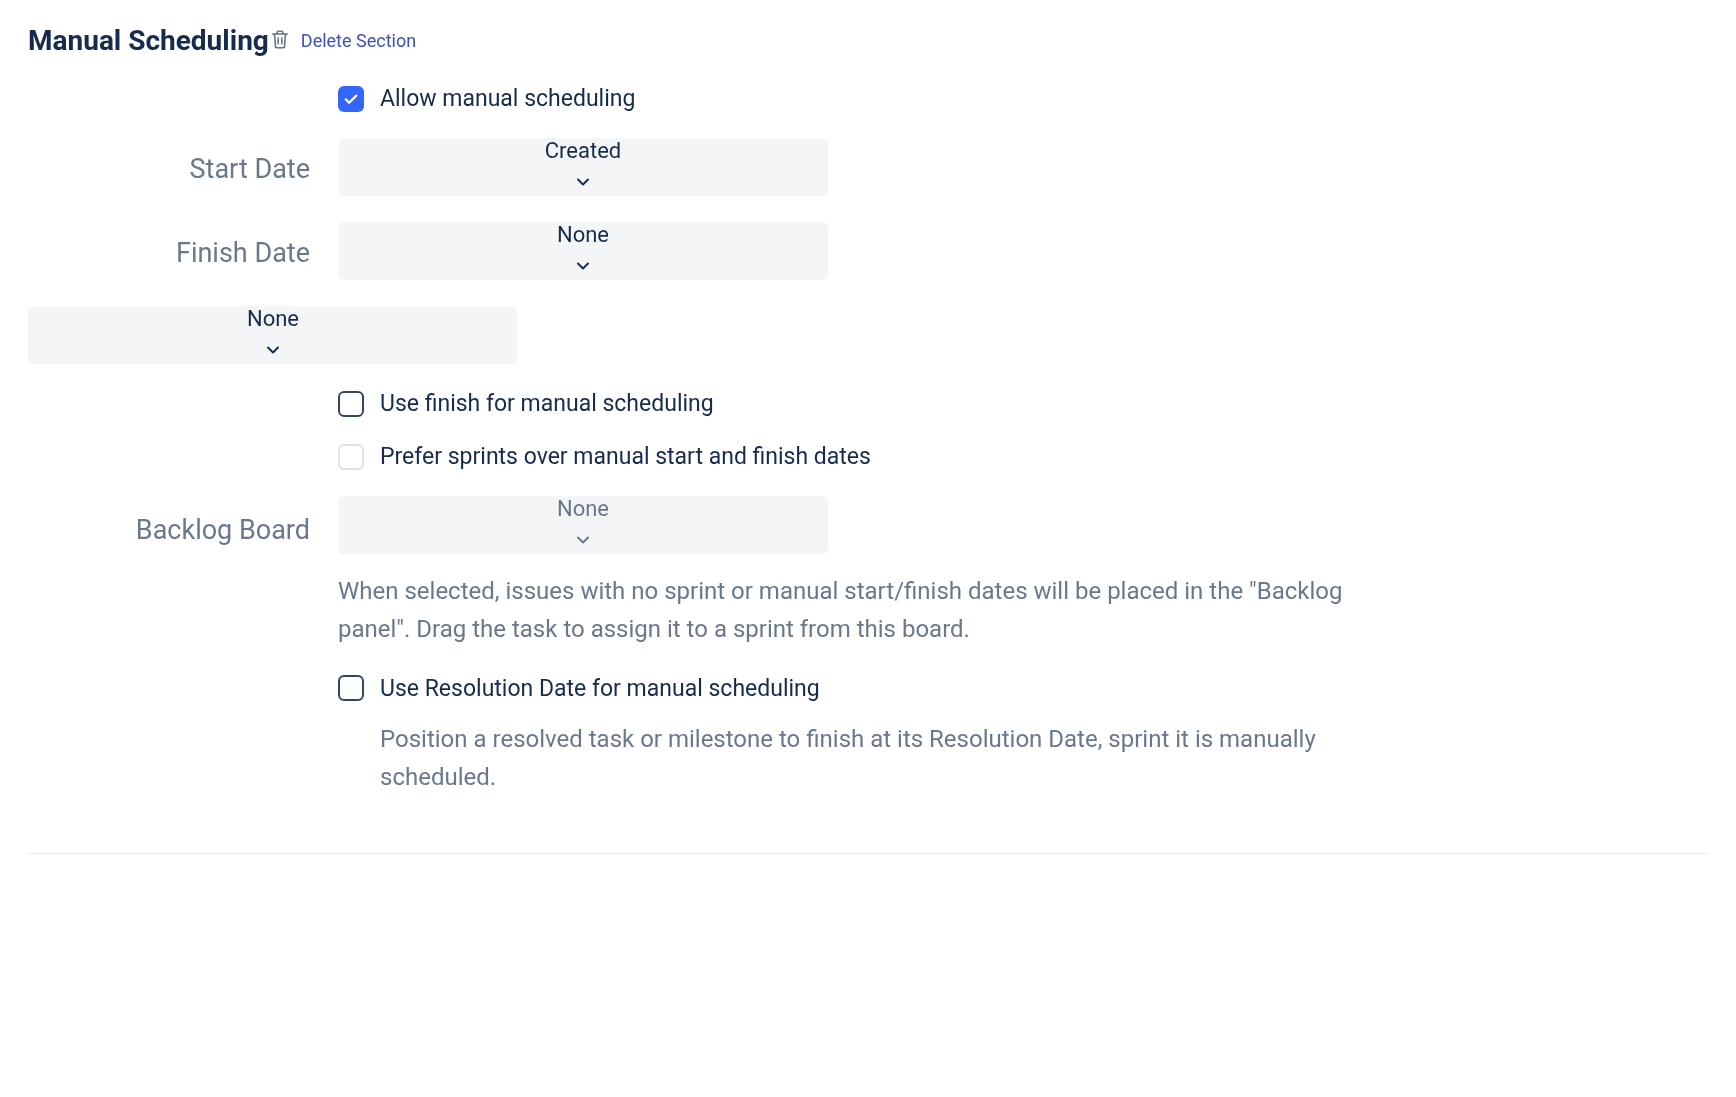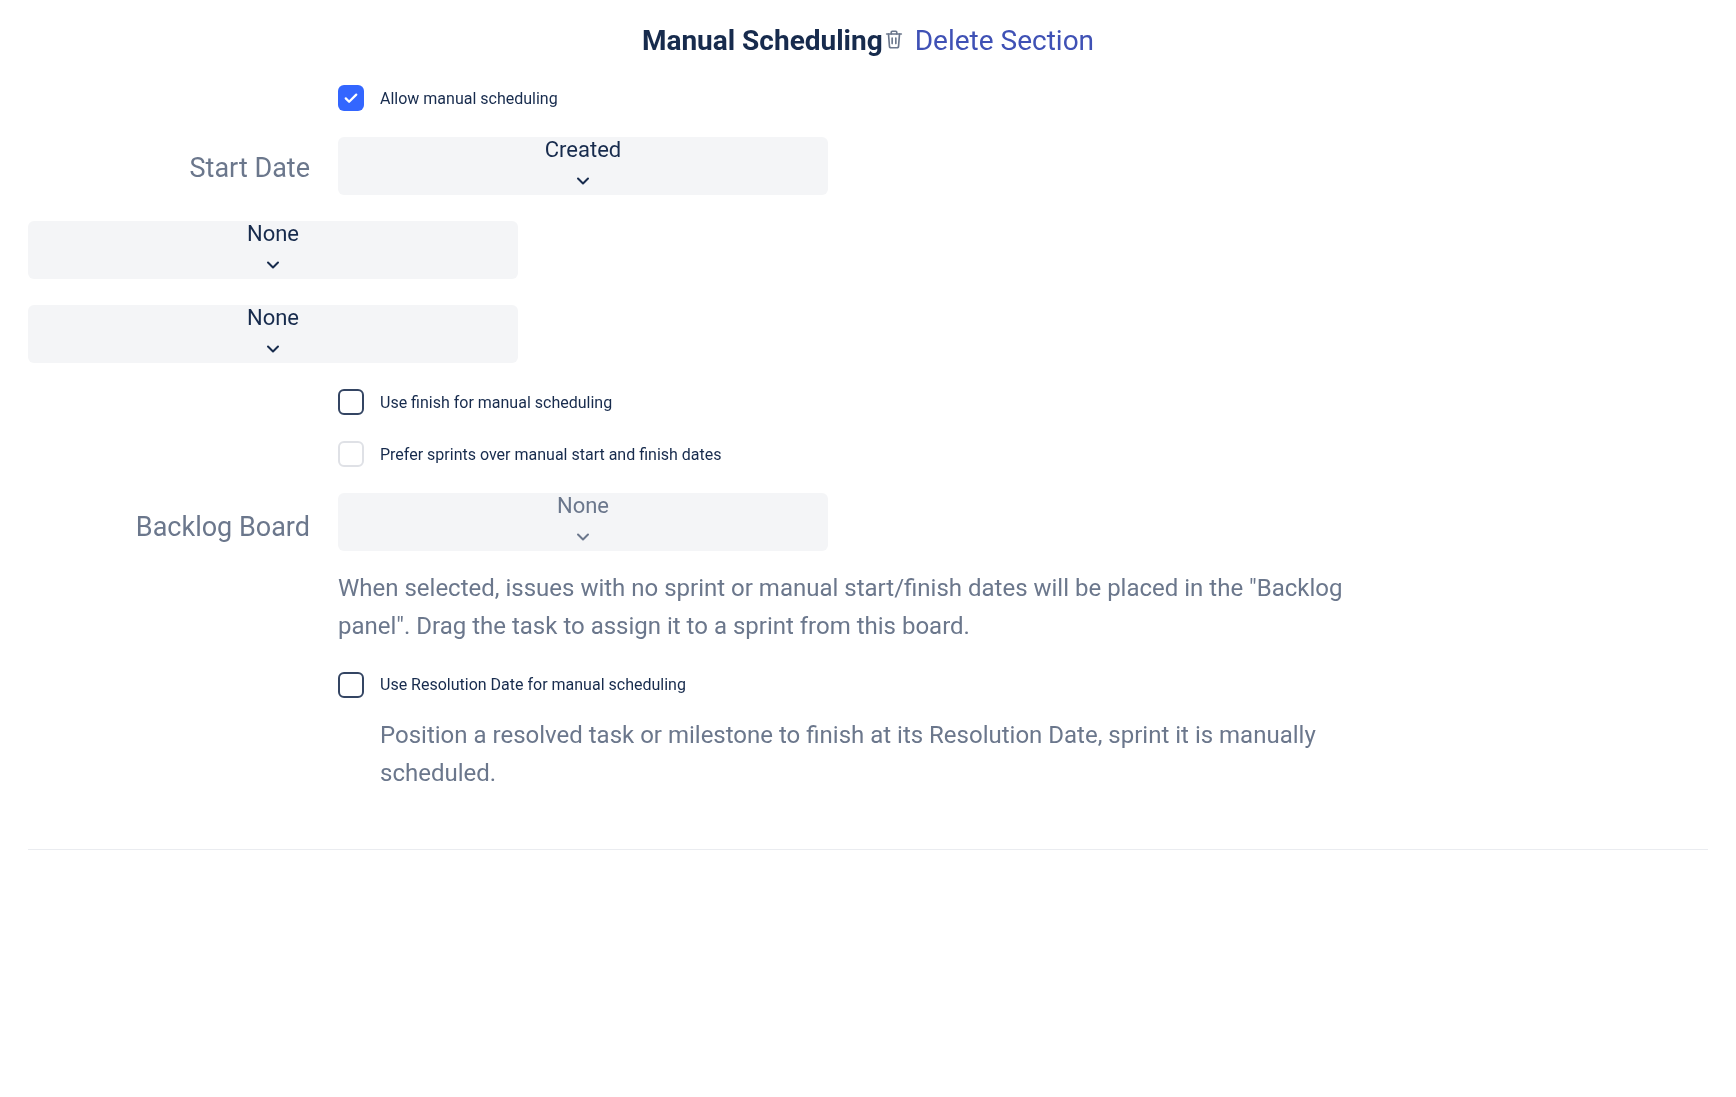--- a/index.html
+++ b/index.html
@@ -25,36 +25,36 @@
   }
 
   .section {
     border-bottom: 1px solid #eaecf0;
     padding-bottom: 30px;
   }
 
   .section-header {
     display: flex;
     align-items: center;
-    justify-content: center;
+    justify-content: flex-start;
     margin-bottom: 28px;
   }
 
   .section-title {
     font-size: 28px;
     font-weight: 700;
     color: var(--text-dark);
   }
 
   .delete-section {
     display: inline-flex;
     align-items: center;
     gap: 10px;
     color: var(--text-link);
-    font-size: 28px;
+    font-size: 18px;
     cursor: pointer;
   }
 
   .delete-section svg {
     width: 22px;
     height: 22px;
     stroke: #6B778C;
     fill: none;
   }
 
@@ -120,21 +120,21 @@
     background: #fff;
     cursor: default;
   }
 
   .checkbox svg {
     width: 18px;
     height: 18px;
   }
 
   .checkbox-label {
-    font-size: 16px;
+    font-size: 23px;
     color: var(--text-dark);
   }
 
   .checkbox-label.disabled {
     color: var(--text-dark);
   }
 
   .select {
     background: var(--select-bg);
     border-radius: 6px;
@@ -238,20 +238,21 @@
           <span class="chevron">
             <svg viewBox="0 0 24 24">
                 <path d="M6 9l6 6 6-6"></path>
               </svg>
           </span>
         </div>
       </div>
     </div>
 
     <div class="form-row">
+      <div class="label-col">Finish Date</div>
       <div class="control-col">
         <div class="select">
           <span class="value">None</span>
           <span class="chevron">
             <svg viewBox="0 0 24 24">
                 <path d="M6 9l6 6 6-6"></path>
               </svg>
           </span>
         </div>
       </div>

